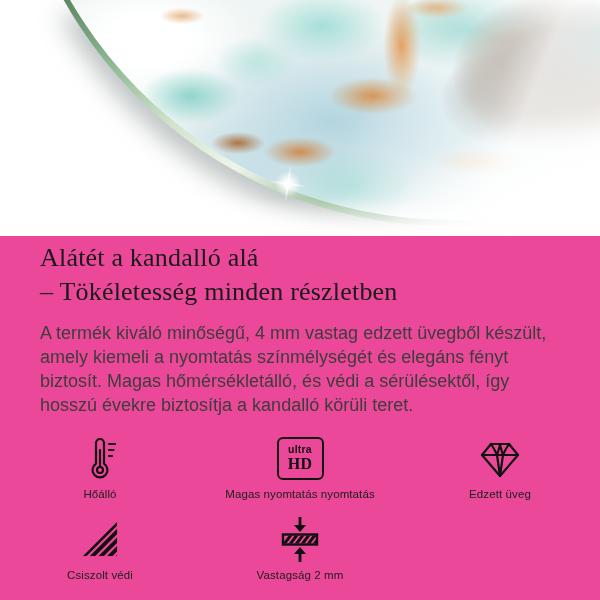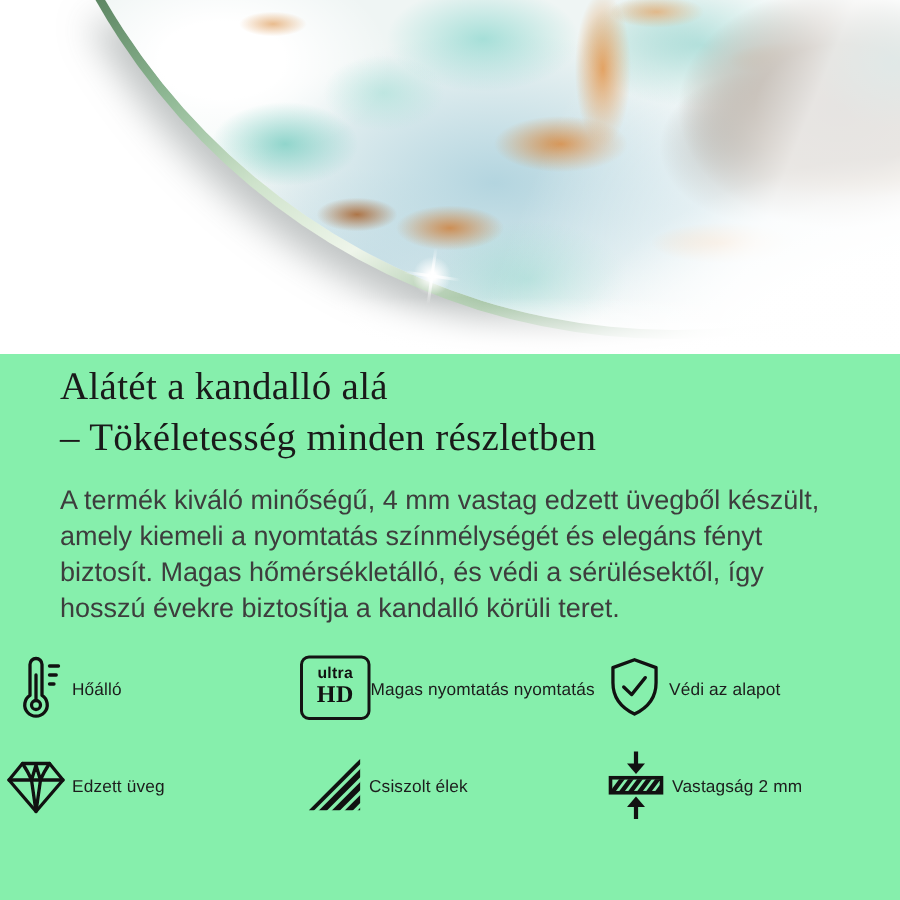--- a/index.html
+++ b/index.html
@@ -1,19 +1,19 @@
 <!DOCTYPE html>
 <html><head>
 <meta charset="utf-8">
 <style>
   * { margin:0; padding:0; box-sizing:border-box; }
   html,body { width:600px; height:600px; background:#ffffff; overflow:hidden;
               font-family:"Liberation Sans","DejaVu Sans",sans-serif; }
 
-  .page { width:600px; height:600px; background:#86efac; position:relative; }
+  .page { width:600px; height:600px; background:#ec4899; position:relative; }
 
   
   .hero { position:relative; width:600px; height:236px; background:#fff; overflow:hidden; }
 
   .glass-shadow-wrap { position:absolute; inset:0;
       filter: drop-shadow(-5px 14px 12px rgba(96,106,104,0.40)); }
 
   .glass-edge { position:absolute; inset:0;
       clip-path: ellipse(442px 450px at 447px -224px);
       background: linear-gradient(150deg,
@@ -71,21 +71,21 @@
   
   .content { padding:0 40px; }
   h1 { margin-top:5px; font-family:"Liberation Serif","DejaVu Serif",serif;
        font-weight:400; font-size:26px; line-height:34px; color:#1a1a1a; letter-spacing:0.2px; }
   h1 span { display:block; }
   .desc { margin-top:12px; max-width:512px; font-size:18px; line-height:24px; color:#3d3d3d; }
 
   
   .features { margin-top:15px; display:grid; grid-template-columns:1fr 1fr 1fr;
               row-gap:13px; width:600px; margin-left:-40px; }
-  .feature { display:flex; align-items:center; }
+  .feature { display:flex; flex-direction:column; align-items:center; }
   .icon-box { height:52px; display:flex; align-items:center; justify-content:center; }
   .feature .label { margin-top:4px; font-size:11.5px; color:#1c1c1c; letter-spacing:0.1px; }
 
   .uhd { width:47px; height:43px; border:2.5px solid #141414; border-radius:6px;
          display:flex; flex-direction:column; align-items:center; justify-content:center;
          line-height:1; color:#111; }
   .uhd .u1 { font-size:10.5px; font-weight:700; letter-spacing:0.2px; }
   .uhd .u2 { font-size:16px; font-weight:700; margin-top:1px; letter-spacing:0.3px;font-family:Liberation Serif, serif; }
 
   svg.ic { display:block; }
@@ -133,29 +133,20 @@
       <div class="feature">
         <div class="icon-box">
           <div class="uhd">
             <span class="u1">ultra</span>
             <span class="u2">HD</span>
           </div>
         </div>
         <div class="label">Magas nyomtatás nyomtatás</div>
       </div>
 
-      <div class="feature">
-        <div class="icon-box">
-          <svg class="ic" width="46" height="46" viewBox="0 0 48 48" fill="none" stroke="#111" stroke-width="2.3" stroke-linecap="round" stroke-linejoin="round">
-            <path d="M24 5 L39 10.5 V21 C39 31.5 33 38.5 24 42.8 C15 38.5 9 31.5 9 21 V10.5 Z"></path>
-            <path d="M16.5 24 L22 29.3 L31.5 17.5"></path>
-          </svg>
-        </div>
-        <div class="label">Védi az alapot</div>
-      </div>
 
       <div class="feature">
         <div class="icon-box">
           <svg class="ic" width="48" height="48" viewBox="0 0 48 48" fill="none" stroke="#111" stroke-width="2.2" stroke-linecap="round" stroke-linejoin="round">
             <path d="M15 10 H33 L42 21 L24 42 L6 21 Z"></path>
             <line x1="6" y1="21" x2="42" y2="21"></line>
             <path d="M15 10 Q19 16 21 21 Q23.2 14 24 11 Q24.8 14 27 21 Q29 16 33 10"></path>
             <path d="M21 21 L24 42 L27 21"></path>
           </svg>
         </div>
@@ -172,21 +163,21 @@
               </defs>
             <g clip-path="url(#triClip)" stroke="#111" stroke-width="4">
               <line x1="4" y1="45" x2="45" y2="4"></line>
               <line x1="13" y1="45" x2="45" y2="13"></line>
               <line x1="22" y1="45" x2="45" y2="22"></line>
               <line x1="31" y1="45" x2="45" y2="31"></line>
               <line x1="40" y1="45" x2="45" y2="40"></line>
             </g>
           </svg>
         </div>
-        <div class="label">Csiszolt élek</div>
+        <div class="label">Csiszolt védi</div>
       </div>
 
       <div class="feature">
         <div class="icon-box">
           <svg class="ic" width="48" height="48" viewBox="0 0 48 48">
             <defs>
                 <clipPath id="barClip">
                   <rect x="8" y="20.5" width="32" height="8"></rect>
                 </clipPath>
               </defs>

